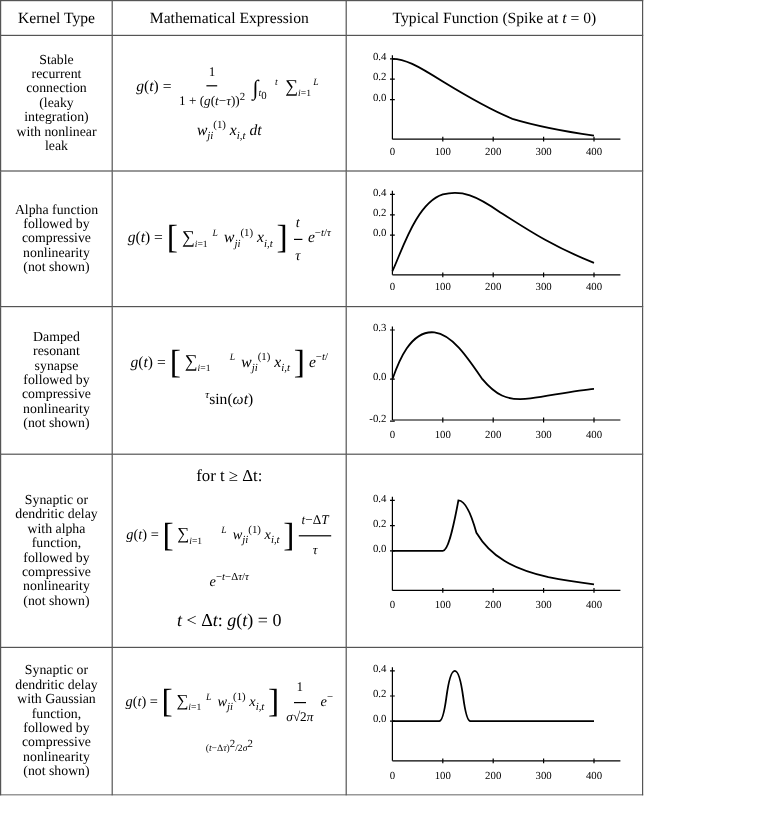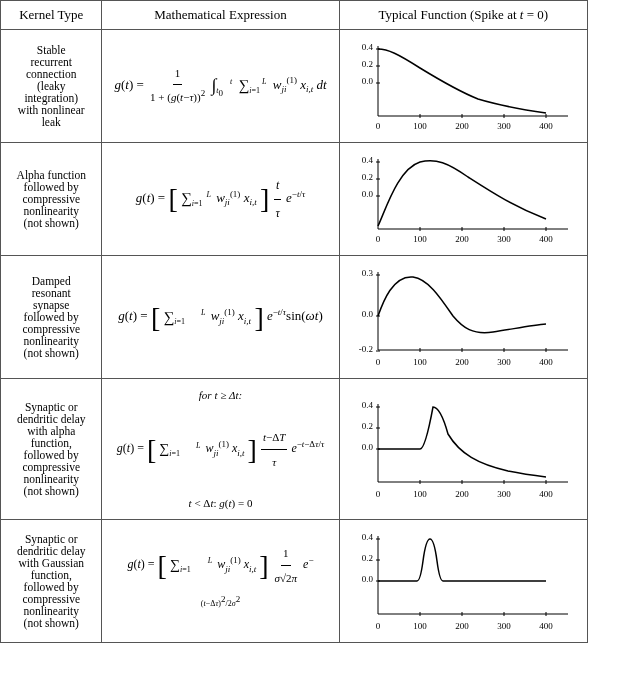--- a/index.html
+++ b/index.html
@@ -3,21 +3,21 @@
   <meta charset="utf-8">
   <style>
     * { box-sizing: border-box; margin: 0; padding: 0; }
     body {
       font-family: 'Times New Roman', Times, serif;
       font-size: 12px;
       background: #fff;
       width: 640px;
     }
     table {
-      width: 588px;
+      width: 536px;
       border-collapse: collapse;
       border: 1.5px solid #222;
     }
     th, td {
       border: 1px solid #555;
       padding: 4px 6px;
       vertical-align: middle;
       text-align: center;
     }
     th {
@@ -184,35 +184,35 @@
         </svg>
       </td>
     </tr>
 
     <tr>
       <td class="col-kernel kernel-label">
         Synaptic or<br>dendritic delay<br>with alpha<br>function,<br>followed by<br>compressive<br>nonlinearity<br>(not shown)
       </td>
       <td class="col-math math-expr">
         <div class="formula" style="line-height:2.2; font-size:12px;">
-          <div style="margin-bottom:18px;font-style:italic; font-size:11px;">for t ≥ Δt:</div>
+          <div style="margin-bottom:8px;font-size:14px;">for t ≥ Δt:</div>
           <div>
             <span class="italic">g</span>(<span class="italic">t</span>) =
             <span class="bracket">[</span>
             <span style="font-size:14px;vertical-align:middle;">∑</span><span style="font-size:8px;vertical-align:sub;margin-right:16px;"><span class="italic">i</span>=1</span><span style="font-size:8px;vertical-align:super;margin-right:2px;"><span class="italic">L</span></span>
             <span class="italic">w</span><sub><span class="italic">ji</span></sub><sup>(1)</sup>
             <span class="italic">x</span><sub><span class="italic">i,t</span></sub>
             <span class="bracket">]</span>
             <span class="frac">
               <span class="num" style="font-size:11px;"><span class="italic">t</span>−Δ<span class="italic">T</span></span>
               <span class="den" style="font-size:11px;"><span class="italic">τ</span></span>
             </span>
             <span class="italic">e</span><sup>−<span style="font-size:9px;"><span class="italic">t</span>−Δ<span class="italic">τ</span></span>/<span class="italic">τ</span></sup>
           </div>
-          <div style="margin-top:16px;font-size:11px;text-align:center;"><span class="italic">t</span> &lt; Δ<span class="italic">t</span>: <span class="italic">g</span>(<span class="italic">t</span>) = 0</div>
+          <div style="margin-top:4px;font-size:15px;text-align:center;"><span class="italic">t</span> &lt; Δ<span class="italic">t</span>: <span class="italic">g</span>(<span class="italic">t</span>) = 0</div>
         </div>
       </td>
       <td class="col-func">
         <svg class="chart" width="230" height="110" viewBox="0 0 230 110">
           <line x1="30" y1="10" x2="30" y2="88" stroke="#000" stroke-width="1"></line>
           <line x1="30" y1="88" x2="220" y2="88" stroke="#000" stroke-width="1"></line>
           <text x="25" y="14" text-anchor="end" font-size="9" font-family="Times New Roman">0.4</text>
           <line x1="28" y1="13" x2="32" y2="13" stroke="#000" stroke-width="1"></line>
           <text x="25" y="35" text-anchor="end" font-size="9" font-family="Times New Roman">0.2</text>
           <line x1="28" y1="34" x2="32" y2="34" stroke="#000" stroke-width="1"></line>
@@ -234,21 +234,21 @@
     </tr>
 
     <tr>
       <td class="col-kernel kernel-label">
         Synaptic or<br>dendritic delay<br>with Gaussian<br>function,<br>followed by<br>compressive<br>nonlinearity<br>(not shown)
       </td>
       <td class="col-math math-expr">
         <div class="formula" style="line-height:2.2; font-size:12px;">
           <span class="italic">g</span>(<span class="italic">t</span>) =
           <span class="bracket">[</span>
-          <span style="font-size:14px;vertical-align:middle;">∑</span><span style="font-size:8px;vertical-align:sub;margin-right:17px;"><span class="italic">i</span>=1</span><span style="font-size:8px;vertical-align:super;margin-right:2px;"><span class="italic">L</span></span>
+          <span style="font-size:14px;vertical-align:middle;">∑</span><span style="font-size:8px;vertical-align:sub;margin-right:4px;"><span class="italic">i</span>=1</span><span style="font-size:8px;vertical-align:super;margin-right:2px;"><span class="italic">L</span></span>
           <span class="italic">w</span><sub><span class="italic">ji</span></sub><sup>(1)</sup>
           <span class="italic">x</span><sub><span class="italic">i,t</span></sub>
           <span class="bracket">]</span>
           <span class="frac">
             <span class="num" style="font-size:11px;">1</span>
             <span class="den" style="font-size:11px;"><span class="italic">σ</span>√2<span class="italic">π</span></span>
           </span>
           <span class="italic">e</span><sup>−<span style="font-size:8px;">(<span class="italic">t</span>−Δ<span class="italic">τ</span>)<sup>2</sup>/2<span class="italic">σ</span><sup>2</sup></span></sup>
         </div>
       </td>

